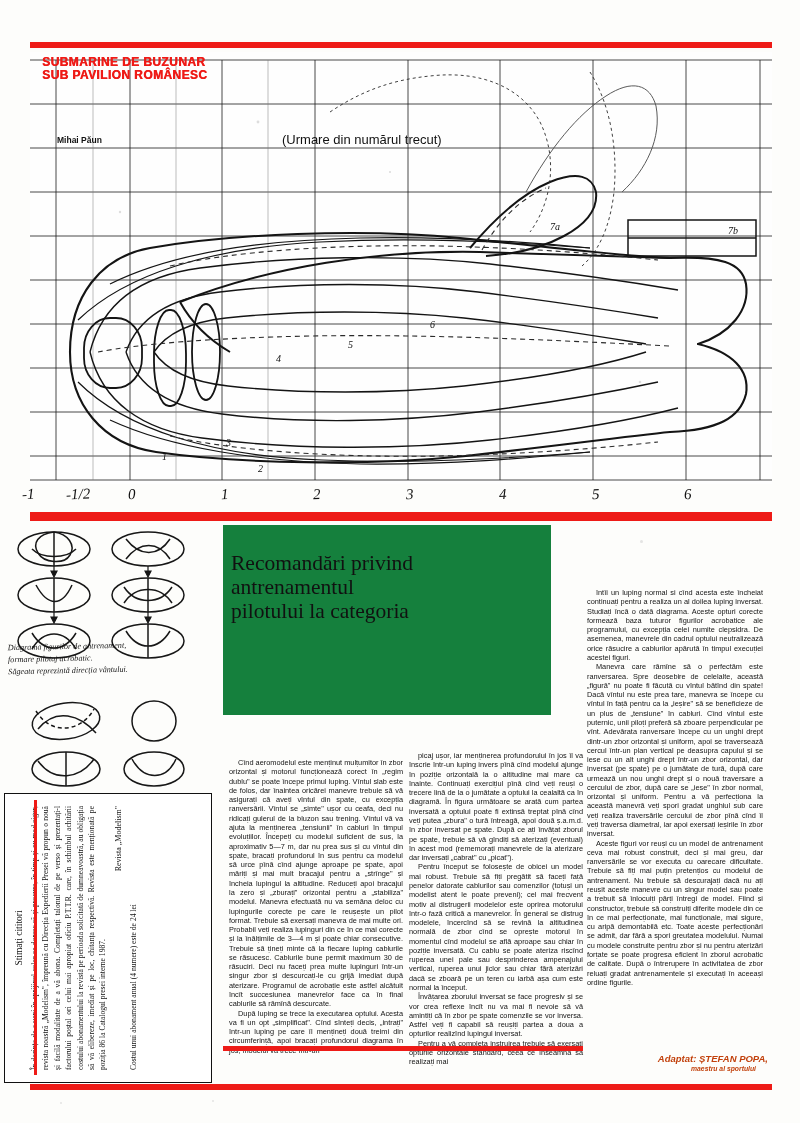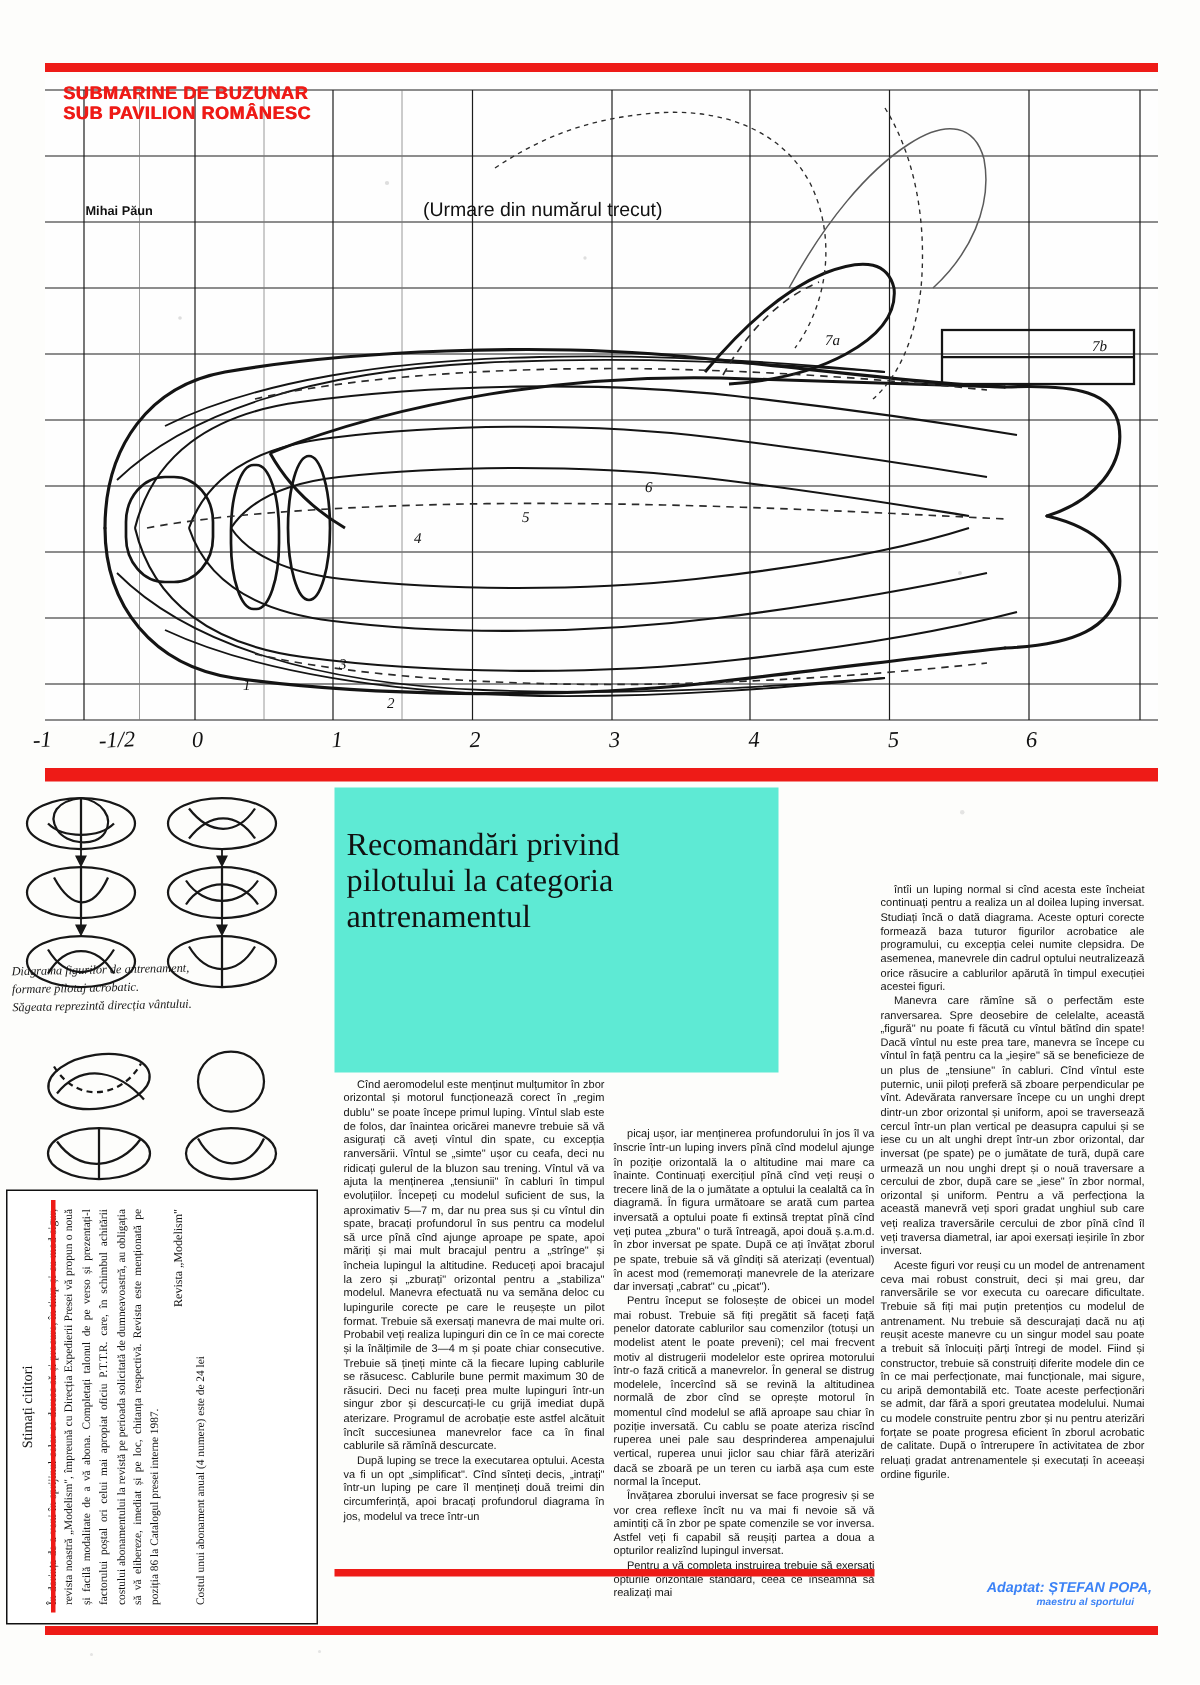--- a/index.html
+++ b/index.html
@@ -142,21 +142,22 @@
     font-size: 7.6px;
     margin-top: 6px;
     color: #111;
   }
 
   
   #title-panel {
     position: absolute;
     left: 223px; top: 525px;
     width: 296px; height: 190px;
-    background: #5eead4;
+    background: #15803d;
+    padding-left: 32px;
   }
   #title-panel-text {
     position: absolute;
     left: 8px; top: 26px;
     width: 348px;
     color: #111;
     font-family: "Liberation Serif", serif;
     font-size: 21.5px;
     line-height: 1.12;
     font-weight: normal;
@@ -169,29 +170,29 @@
     position: absolute;
     font-family: "Liberation Sans", sans-serif;
     font-size: 7.35px;
     line-height: 1.265;
     text-align: justify;
     color: #141414;
     hyphens: manual;
     margin-top: 32px;
   }
   .col p { margin: 0; text-indent: 9px; }
-  #col1 { left: 229px; top: 686px; width: 174px; }
+  #col1 { left: 229px; top: 726px; width: 174px; }
   #col2 { left: 409px; top: 719px; width: 174px; }
   #col3 { left: 587px; top: 556px; width: 176px; }
 
   #byline {
     position: absolute;
     right: 32px; top: 1053px;
     text-align: right;
-    color: #3b82f6;
+    color: #c2410c;
   }
   #byline .b1 {
     font-family: "Liberation Sans", sans-serif;
     font-style: italic;
     font-weight: bold;
     font-size: 9.5px;
   }
   #byline .b2 {
     font-family: "Liberation Sans", sans-serif;
     font-style: italic;
@@ -404,22 +405,22 @@
 
   <div id="sketch-caption">
     <div>Diagrama figurilor de antrenament,</div>
     <div>formare pilotaj acrobatic.</div>
     <div>Săgeata reprezintă direcția vântului.</div>
   </div>
 
   <div id="title-panel">
     <div id="title-panel-text">
       <span class="l">Recomandări privind</span>
+      <span class="l">antrenamentul</span>
       <span class="l">pilotului la categoria</span>
-      <span class="l">antrenamentul</span>
     </div>
   </div>
 
   <div id="sidebar-box">
     <div id="sidebar-inner">
       <div id="sidebar-title">Stimați cititori</div>
       <div id="sidebar-body">În dorința de a veni în sprijinul celor ce doresc să-și procure, în timp și cu mod sigur, revista noastră „Modelism", împreună cu Direcția Expedierii Presei vă propun o nouă și facilă modalitate de a vă abona. Completați talonul de pe verso și prezentați-l factorului poștal ori celui mai apropiat oficiu P.T.T.R. care, în schimbul achitării costului abonamentului la revistă pe perioada solicitată de dumneavoastră, au obligația să vă elibereze, imediat și pe loc, chitanța respectivă. Revista este menționată pe poziția 86 la Catalogul presei interne 1987.</div>
       <div id="sidebar-signature">Revista „Modelism"</div>
       <div id="sidebar-footnote">Costul unui abonament anual (4 numere) este de 24 lei</div>
     </div>

